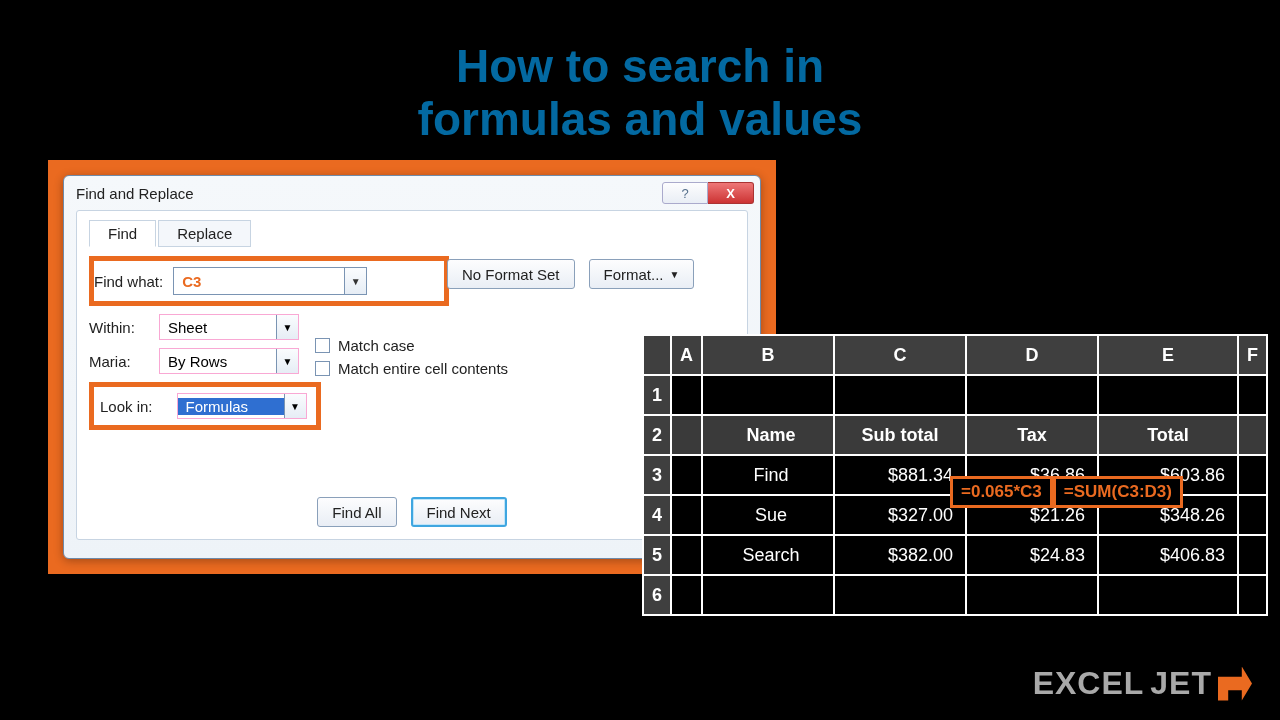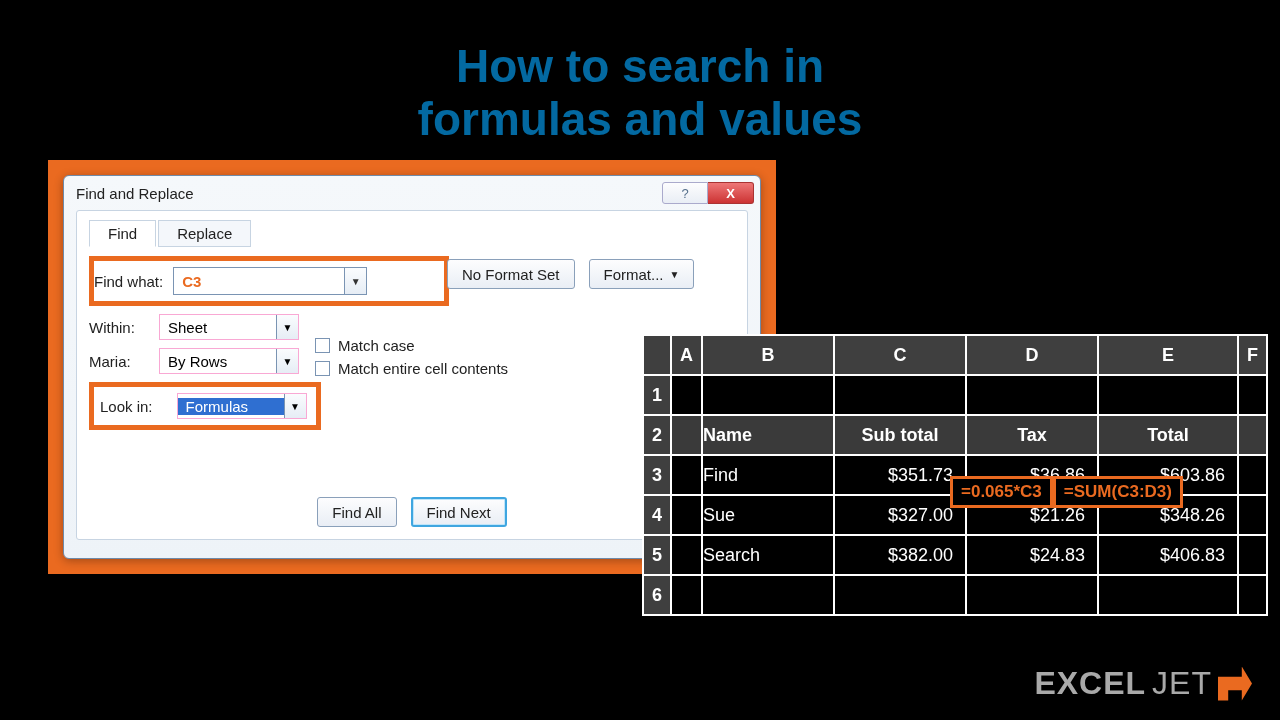--- a/index.html
+++ b/index.html
@@ -176,21 +176,21 @@
   }
   .sheet th, .sheet td {
     border:2px solid #fff;
     background:#000;
     text-align:center;
     height:40px;
   }
   .sheet th.colh { background:#3f3f3f; font-weight:700; padding:0 8px;}
   .sheet th.rowh { background:#3f3f3f; width:28px; font-weight:700;}
   .sheet td { padding: 0 10px;}
-  .sheet td.left{text-align:left;padding-left:0;}
+  .sheet td.left{text-align:center;padding-left:16px;}
   .sheet td.right{text-align:right;padding-right:12px;}
   .sheet .hdrrow td{ background:#3a3a3a; }
   .wA{width:26px;} .wB{width:132px;} .wC{width:132px;} .wD{width:132px;} .wE{width:140px;} .wF{width:26px;}
   
   .formulas {
     position:absolute;
     left: 950px; top: 476px;
     display:flex; 
   }
   .formula-box{
@@ -207,21 +207,21 @@
     position:absolute; right:28px; bottom:18px;
     display:flex;align-items:center;gap:6px;
     color:#a9a9a9; font-weight:800; font-size:32px; letter-spacing:1px;
     font-family: Arial, sans-serif;
   }
   .logo .mark{
     width:34px;height:34px;background:#ea6a20;
     display:flex;align-items:center;justify-content:center;
     clip-path: polygon(0 100%, 0 30%, 70% 30%, 70% 0, 100% 50%, 70% 100%, 70% 70%, 30% 70%, 30% 100%);
   }
-  .logo .thin{font-weight:400;}
+  .logo .thin{font-weight:700;}
 </style>
 </head>
 <body>
 
 <div class="title">
   <span>How to search in</span><br>
   <span>formulas and values</span>
 </div>
 
 <div class="dialog-frame">
@@ -323,21 +323,21 @@
     <td class="left" style="font-weight:700">Name</td>
     <td style="font-weight:700">Sub total</td>
     <td style="font-weight:700">Tax</td>
     <td style="font-weight:700">Total</td>
     <td></td>
   </tr>
   <tr>
     <th class="rowh">3</th>
     <td></td>
     <td class="left">Find</td>
-    <td class="right">$351.73</td>
+    <td class="right">$881.34</td>
     <td class="right">$36.86</td>
     <td class="right">$603.86</td>
     <td></td>
   </tr>
   <tr>
     <th class="rowh">4</th>
     <td></td>
     <td class="left">Sue</td>
     <td class="right">$327.00</td>
     <td class="right">$21.26</td>

